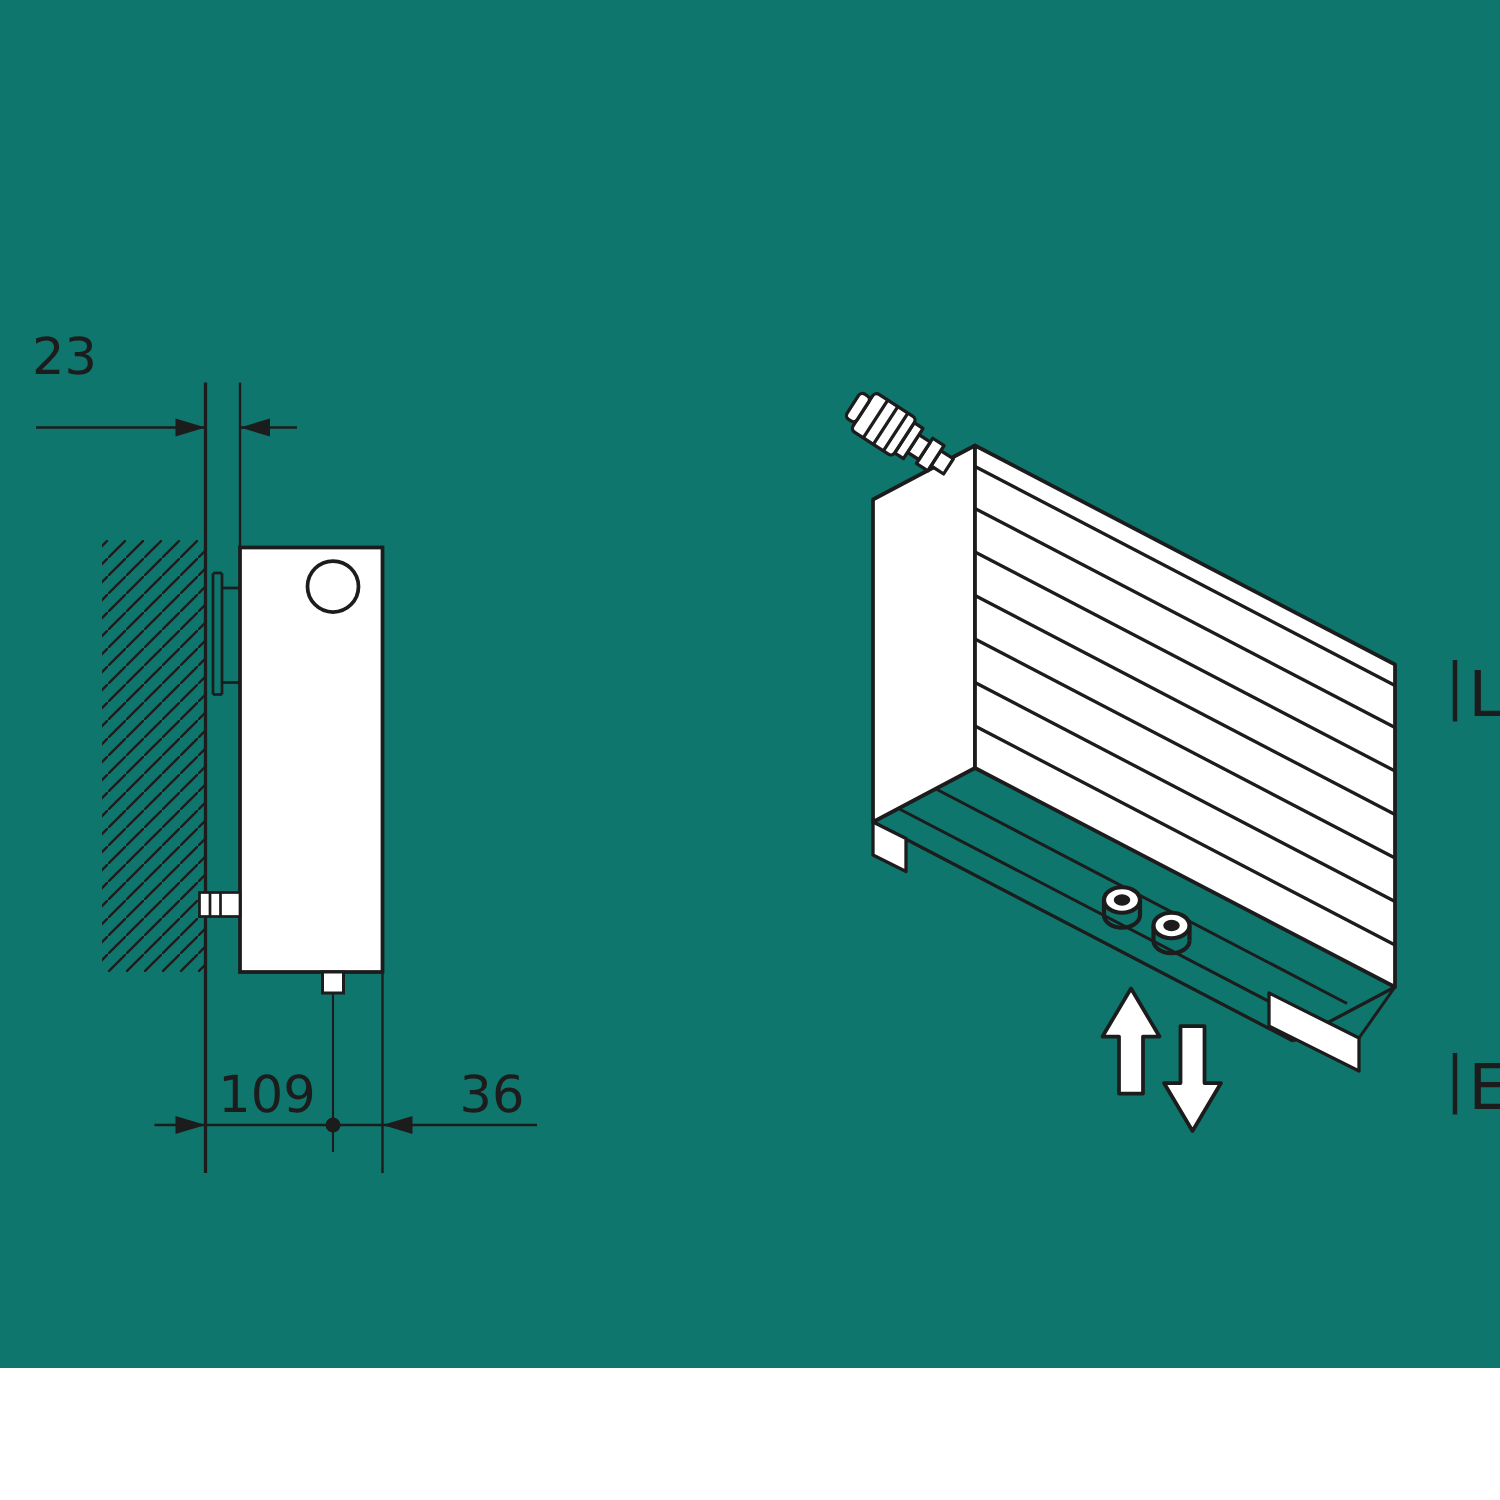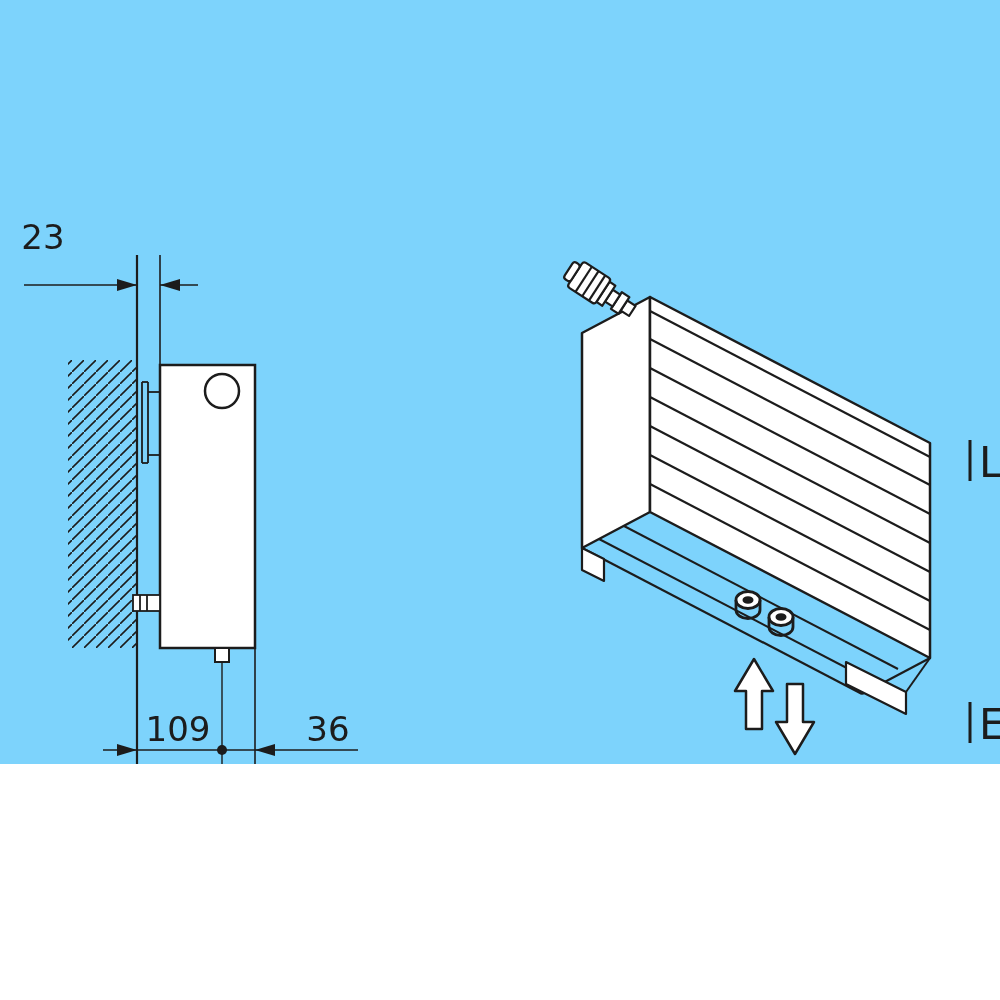--- a/index.html
+++ b/index.html
@@ -1,16 +1,16 @@
 <!DOCTYPE html>
 <html><head>
 <meta charset="utf-8">
 <style>
   html, body { margin: 0; padding: 0; background: #ffffff; }
-  .stage { position: relative; width: 1000px; height: 764px; background: #7dd3fc; overflow: hidden; }
+  .stage { position: relative; width: 1000px; height: 912px; background: #0f766e; overflow: hidden; }
   svg { display: block; }
   text { font-family: "DejaVu Sans", "Liberation Sans", sans-serif; fill: #1c1c1c; }
   .dim-text { font-size: 34px; }
   .conn-label { font-size: 42px; }
 </style>
 </head>
 <body>
 
 <div class="stage">
 <svg width="1000" height="1000" viewBox="0 0 1000 1000">

